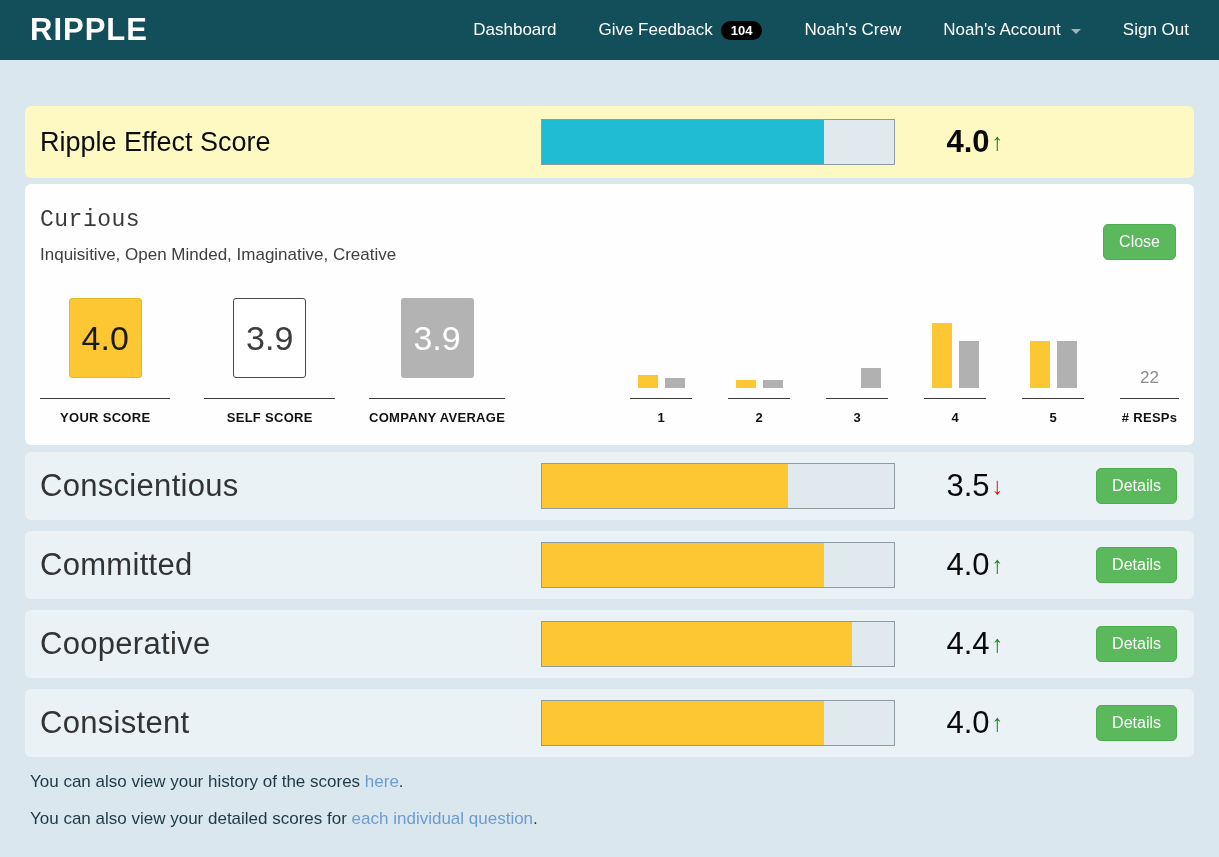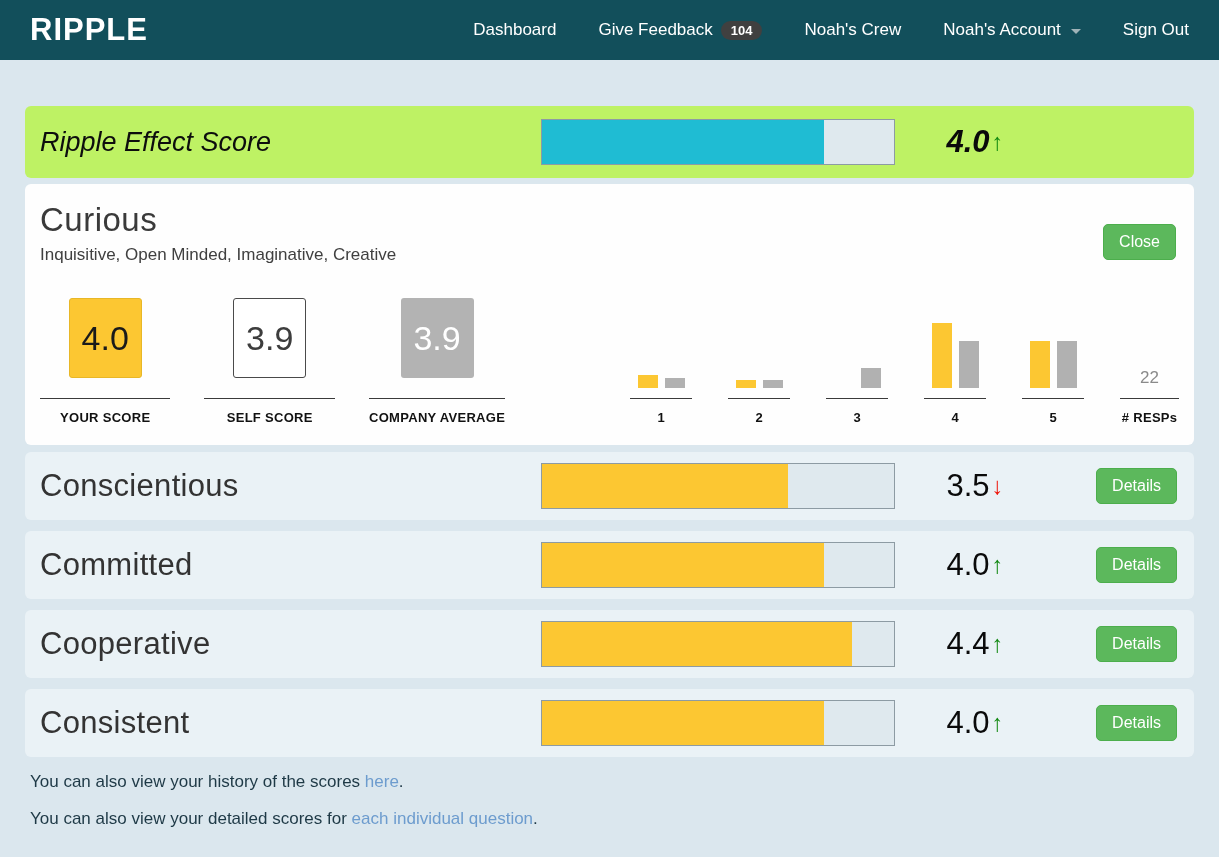--- a/index.html
+++ b/index.html
@@ -15,35 +15,35 @@
     height: 60px; background: #124f5b;
     display: flex; align-items: center;
     padding: 0 30px;
   }
   .logo {
     color: #fff; font-size: 31px; font-weight: 900; letter-spacing: 1px;
   }
   .nav-links { margin-left: auto; display: flex; align-items: center; gap: 42px; }
   .nav-link { color: #fff; font-size: 17px; cursor: pointer; display: flex; align-items: center; gap: 8px; white-space: nowrap; }
   .badge {
-    background: #404040; color: #ffffff; font-size: 13px; font-weight: bold;
+    background: #000000; color: #ffffff; font-size: 13px; font-weight: bold;
     padding: 3px 10px; border-radius: 11px; line-height: 1;
   }
   .caret {
     display: inline-block; width: 0; height: 0; margin-left: 2px; margin-top: 3px;
     border-left: 5px solid transparent; border-right: 5px solid transparent;
     border-top: 5px solid #9fb3b8;
   }
   
   .main { padding: 46px 25px 0 25px; }
   .card {
     border-radius: 6px; display: flex; align-items: center;
     padding: 0 17px 0 15px;
   }
-  .card-white { background: #bef264; font-style: italic; }
+  .card-white { background: #fef9c3; }
   .card-row { background: #eaf2f6; height: 68px; margin-bottom: 11px; }
   .top-card { height: 72px; margin-bottom: 6px; }
   .row-title { flex: 1; font-size: 27px; color: #0d0d0d; }
   .trait-title { flex: 1; font-size: 31px; font-weight: 300; color: #333; letter-spacing: 0.3px; }
   
   .bar-track {
     width: 354px; height: 46px; background: #dfe9ee;
     border: 1px solid #8d9ba3;
   }
   .bar-fill { height: 100%; }
@@ -59,21 +59,21 @@
   .btn-green {
     background: #5cb85c; border: 1px solid #4cae4c; color: #fff;
     font-family: "Liberation Sans", sans-serif;
     font-size: 16px; padding: 8px 15px; border-radius: 5px; cursor: pointer;
   }
   
   .curious-card {
     background: #fefefe; border-radius: 6px; position: relative;
     padding: 10px 15px 20px 15px; margin-bottom: 7px;
   }
-  .curious-title { font-size: 33px; font-weight: 300; color: #3a3a3a; letter-spacing: 0.5px; margin-top: 6px; line-height: 40px; }
+  .curious-title { font-size: 23px; font-weight: 300; color: #3a3a3a; letter-spacing: 0.5px; margin-top: 6px; line-height: 40px; font-family: Liberation Mono, monospace; }
   .curious-subtitle { font-size: 17px; color: #404040; margin-top: 4px; line-height: 22px; }
   .close-wrap { position: absolute; top: 13px; right: 18px; margin-top: 27px; }
   .detail-grid { display: flex; align-items: flex-end; margin-top: 32px; }
   .col { text-align: center; }
   .col-top { border-bottom: 1px solid #3a3a3a; }
   .col-label { font-size: 13px; font-weight: bold; color: #111; margin-top: 11px; letter-spacing: 0.3px; white-space: nowrap; }
   .stat { width: 142px; margin-right: 34px; }
   .stat .col-top { padding-bottom: 20px; }
   .stat-box {
     width: 73px; height: 80px; margin: 0 auto; border-radius: 3px;

